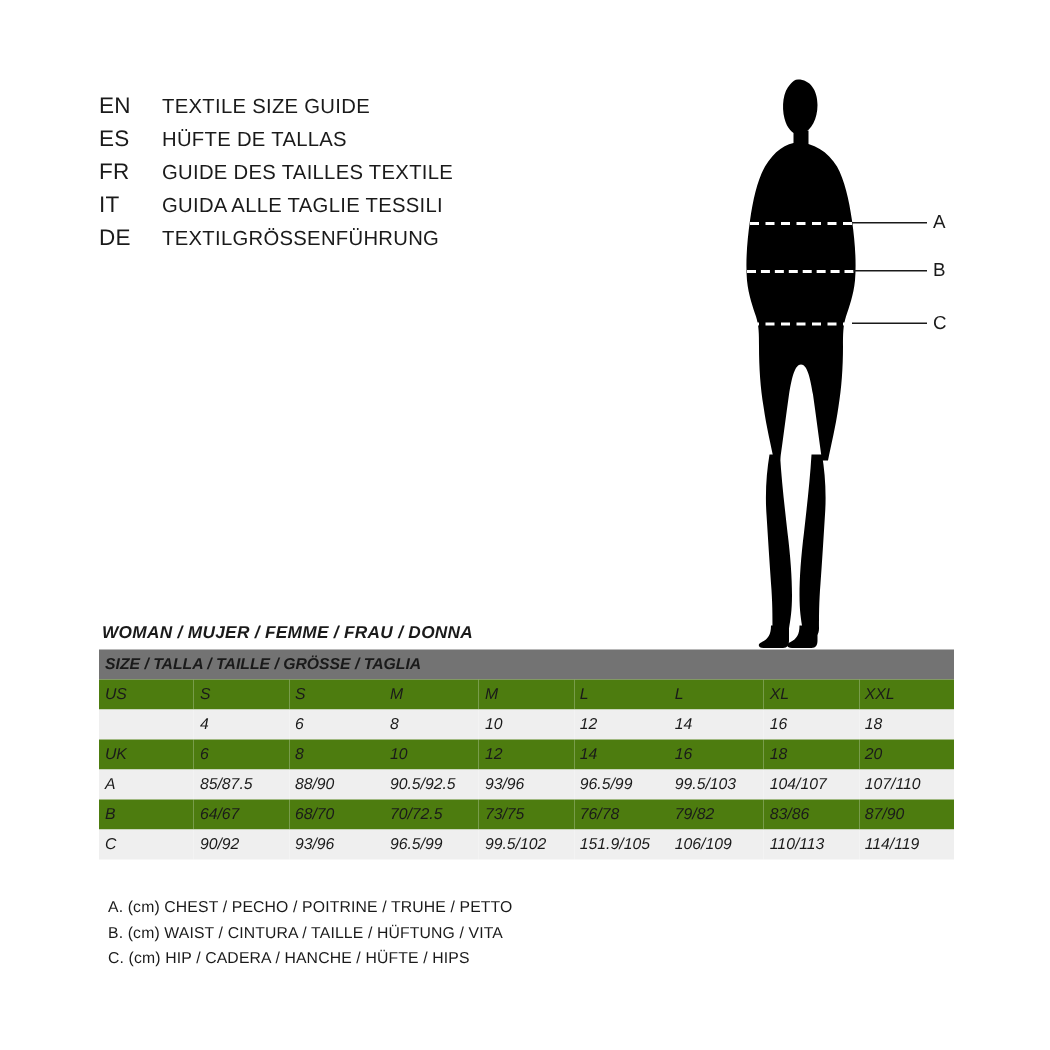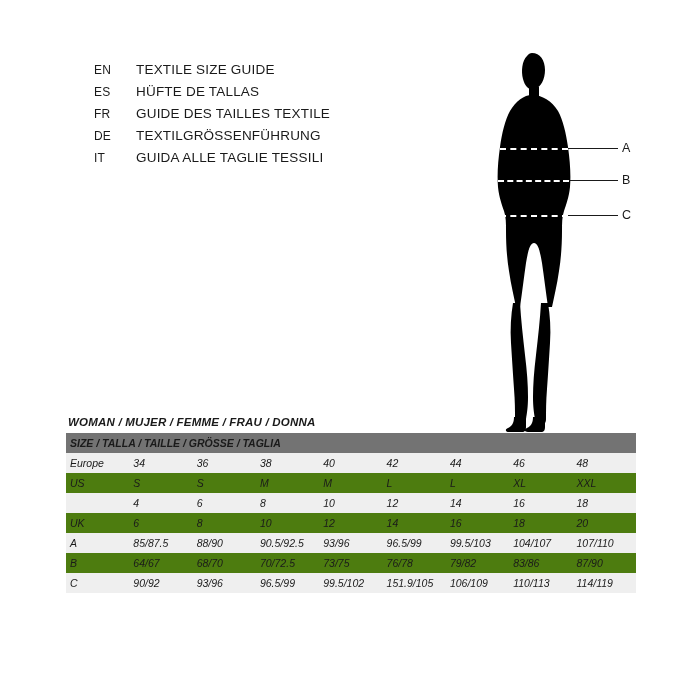--- a/index.html
+++ b/index.html
@@ -24,24 +24,23 @@
     top: 62px;
     width: 420px;
   }
   .title-row {
     display: flex;
     align-items: baseline;
     height: 22px;
   }
   .title-lang {
     width: 42px;
-    font-size: 12px;
+    font-size: 15px;
     letter-spacing: 0.2px;
     color: #1a1a1a;
-    margin-left: 28px;
   }
   .title-text {
     font-size: 13.5px;
     letter-spacing: 0.2px;
     color: #1a1a1a;
   }
 
   
   .figure-wrap {
     position: absolute;
@@ -136,26 +135,26 @@
     </div>
     <div class="title-row">
       <span class="title-lang">ES</span>
       <span class="title-text">HÜFTE DE TALLAS</span>
     </div>
     <div class="title-row">
       <span class="title-lang">FR</span>
       <span class="title-text">GUIDE DES TAILLES TEXTILE</span>
     </div>
     <div class="title-row">
+      <span class="title-lang">IT</span>
+      <span class="title-text">GUIDA ALLE TAGLIE TESSILI</span>
+    </div>
+    <div class="title-row">
       <span class="title-lang">DE</span>
       <span class="title-text">TEXTILGRÖSSENFÜHRUNG</span>
-    </div>
-    <div class="title-row">
-      <span class="title-lang">IT</span>
-      <span class="title-text">GUIDA ALLE TAGLIE TESSILI</span>
     </div>
   </div>
 
   <div class="figure-wrap">
     <svg class="figure-svg" width="190" height="390" viewBox="0 0 190 390">
 
       <path fill="#000000" d="M62,8 C70,8 75,15 75,25 C75,34 71,42 65,44 C60,46 55,42 53,34 C51,26 52,16 57,11 C58.5,9.2 60,8 62,8 Z"></path>
 
       <path fill="#000000" d="M59,42 h10 v12 h-10 Z"></path>
 
@@ -221,31 +220,20 @@
   </div>
 
   <div class="table-wrap">
     <div class="section-head">WOMAN / MUJER / FEMME / FRAU / DONNA</div>
     <table class="size-table">
       <tbody>
         <tr class="sub-head">
           <td class="col-label" colspan="9">SIZE / TALLA / TAILLE / GRÖSSE / TAGLIA</td>
         </tr>
 
-        <tr class="band-light">
-          <td class="col-label">Europe</td>
-          <td class="col-val">34</td>
-          <td class="col-val">36</td>
-          <td class="col-val">38</td>
-          <td class="col-val">40</td>
-          <td class="col-val">42</td>
-          <td class="col-val">44</td>
-          <td class="col-val">46</td>
-          <td class="col-val">48</td>
-        </tr>
 
         <tr class="band-white">
           <td class="col-label">US</td>
           <td class="col-val">S</td>
           <td class="col-val">S</td>
           <td class="col-val">M</td>
           <td class="col-val">M</td>
           <td class="col-val">L</td>
           <td class="col-val">L</td>
           <td class="col-val">XL</td>
@@ -308,14 +296,19 @@
           <td class="col-val">99.5/102</td>
           <td class="col-val">151.9/105</td>
           <td class="col-val">106/109</td>
           <td class="col-val">110/113</td>
           <td class="col-val">114/119</td>
         </tr>
       </tbody>
     </table>
   </div>
 
+  <div class="legend">
+    <div class="legend-line">A. (cm) CHEST / PECHO / POITRINE / TRUHE / PETTO</div>
+    <div class="legend-line">B. (cm) WAIST / CINTURA / TAILLE / HÜFTUNG / VITA</div>
+    <div class="legend-line">C. (cm) HIP / CADERA / HANCHE / HÜFTE / HIPS</div>
+  </div>
 
 </div>
 
 </body></html>

